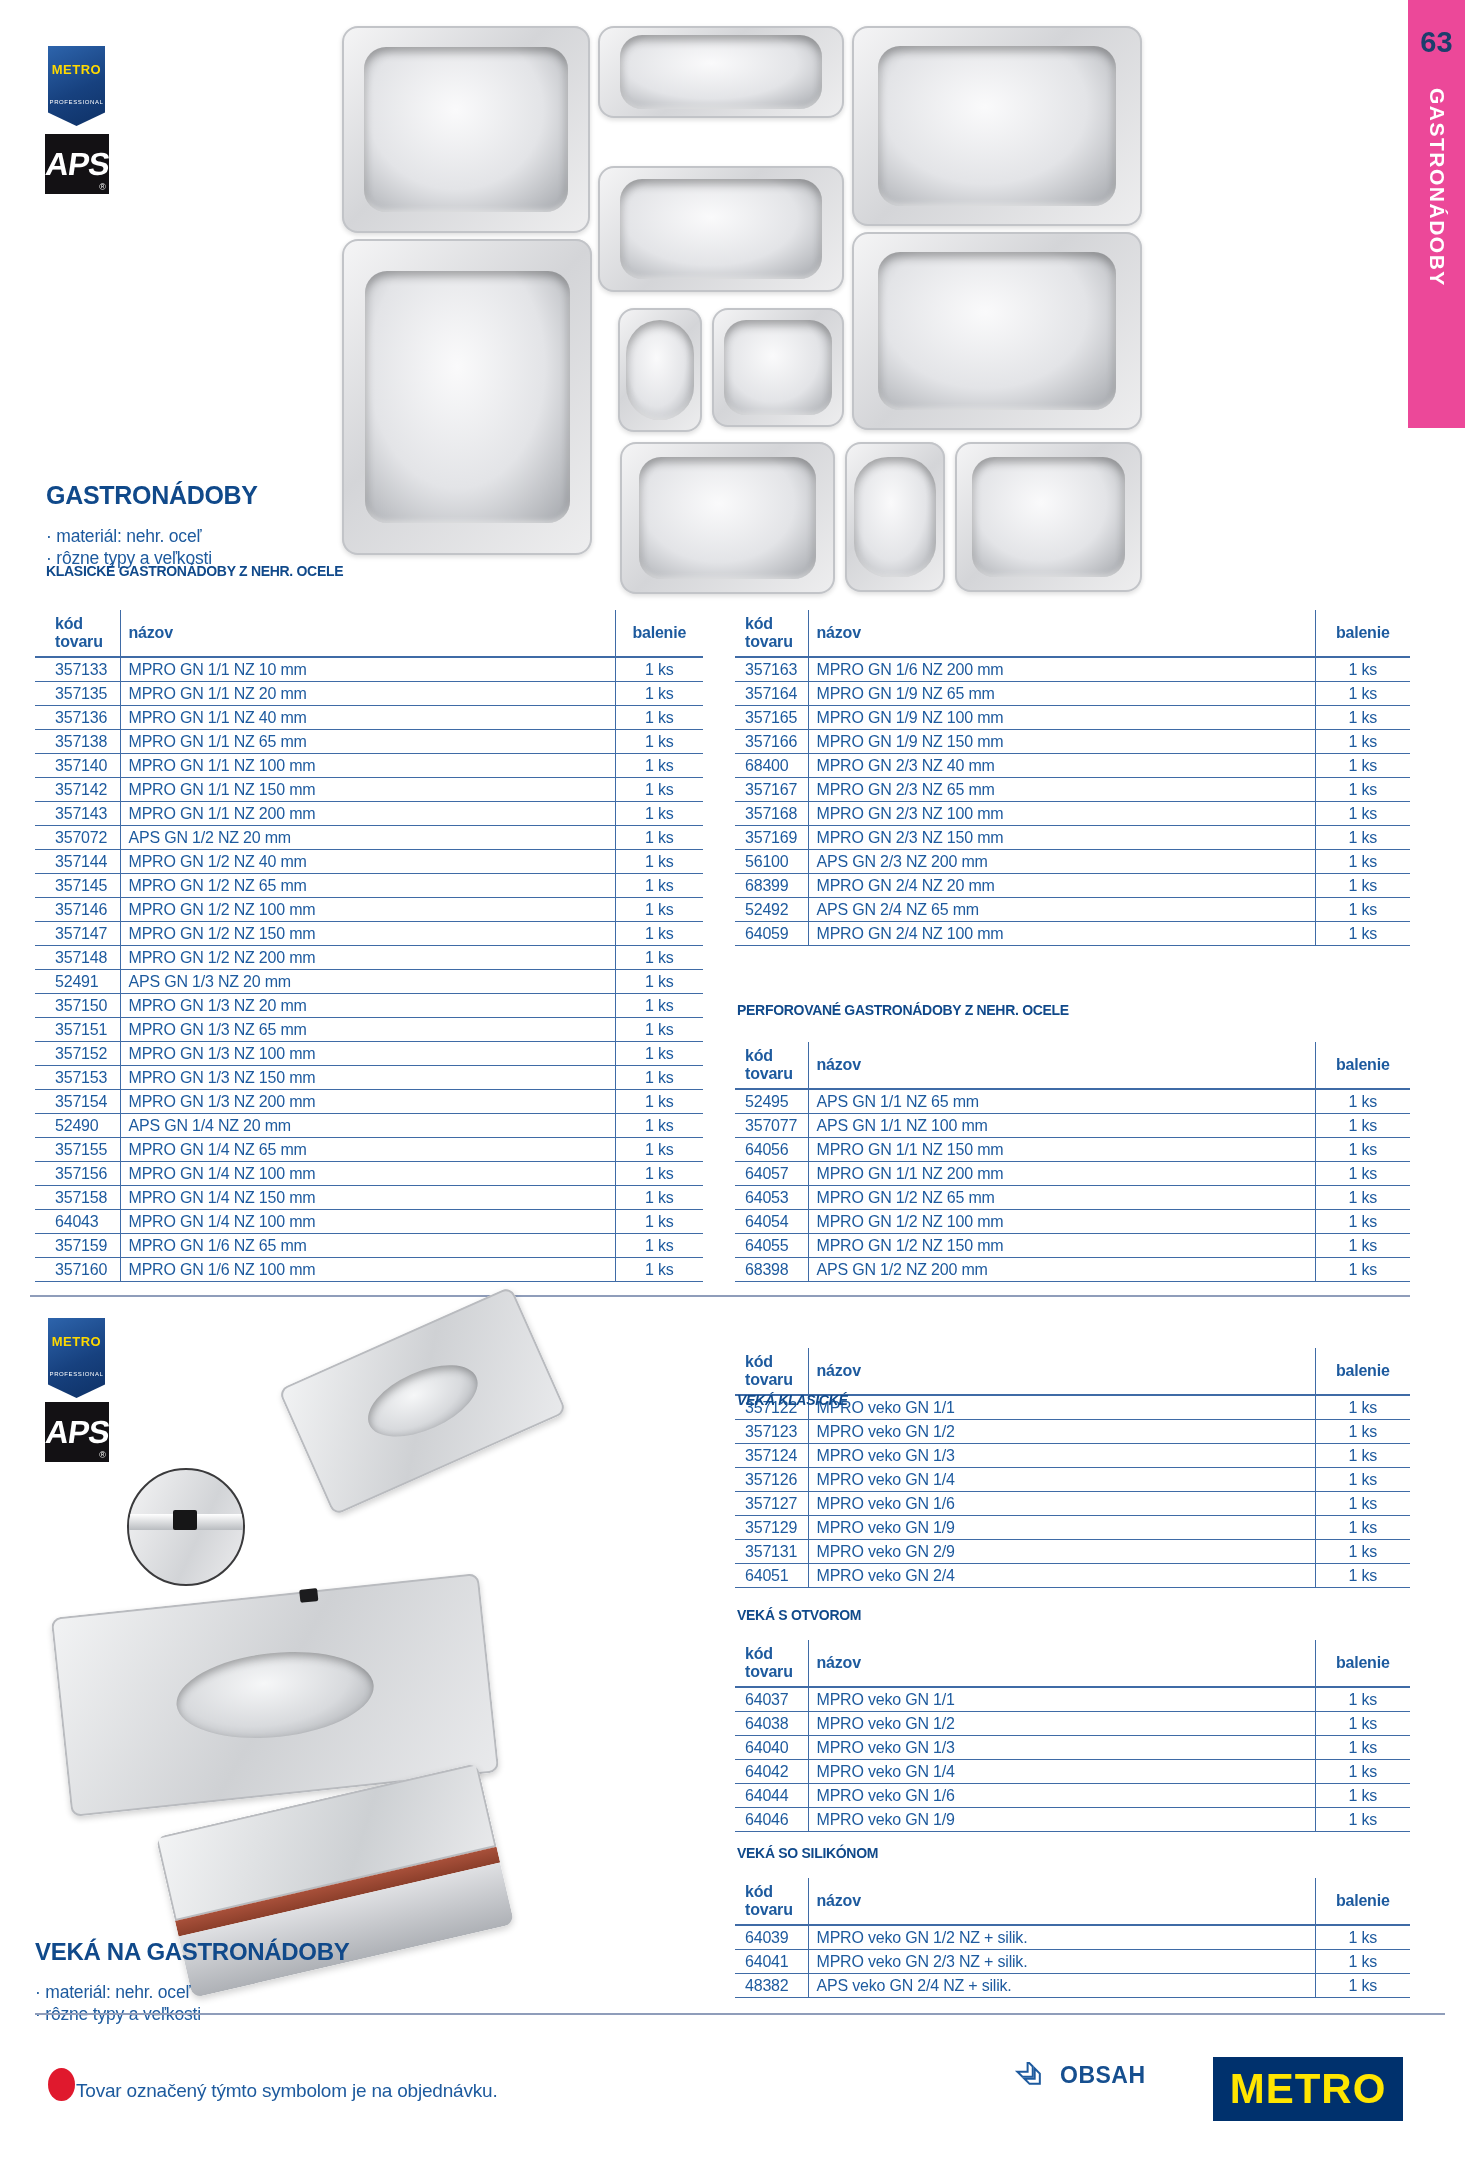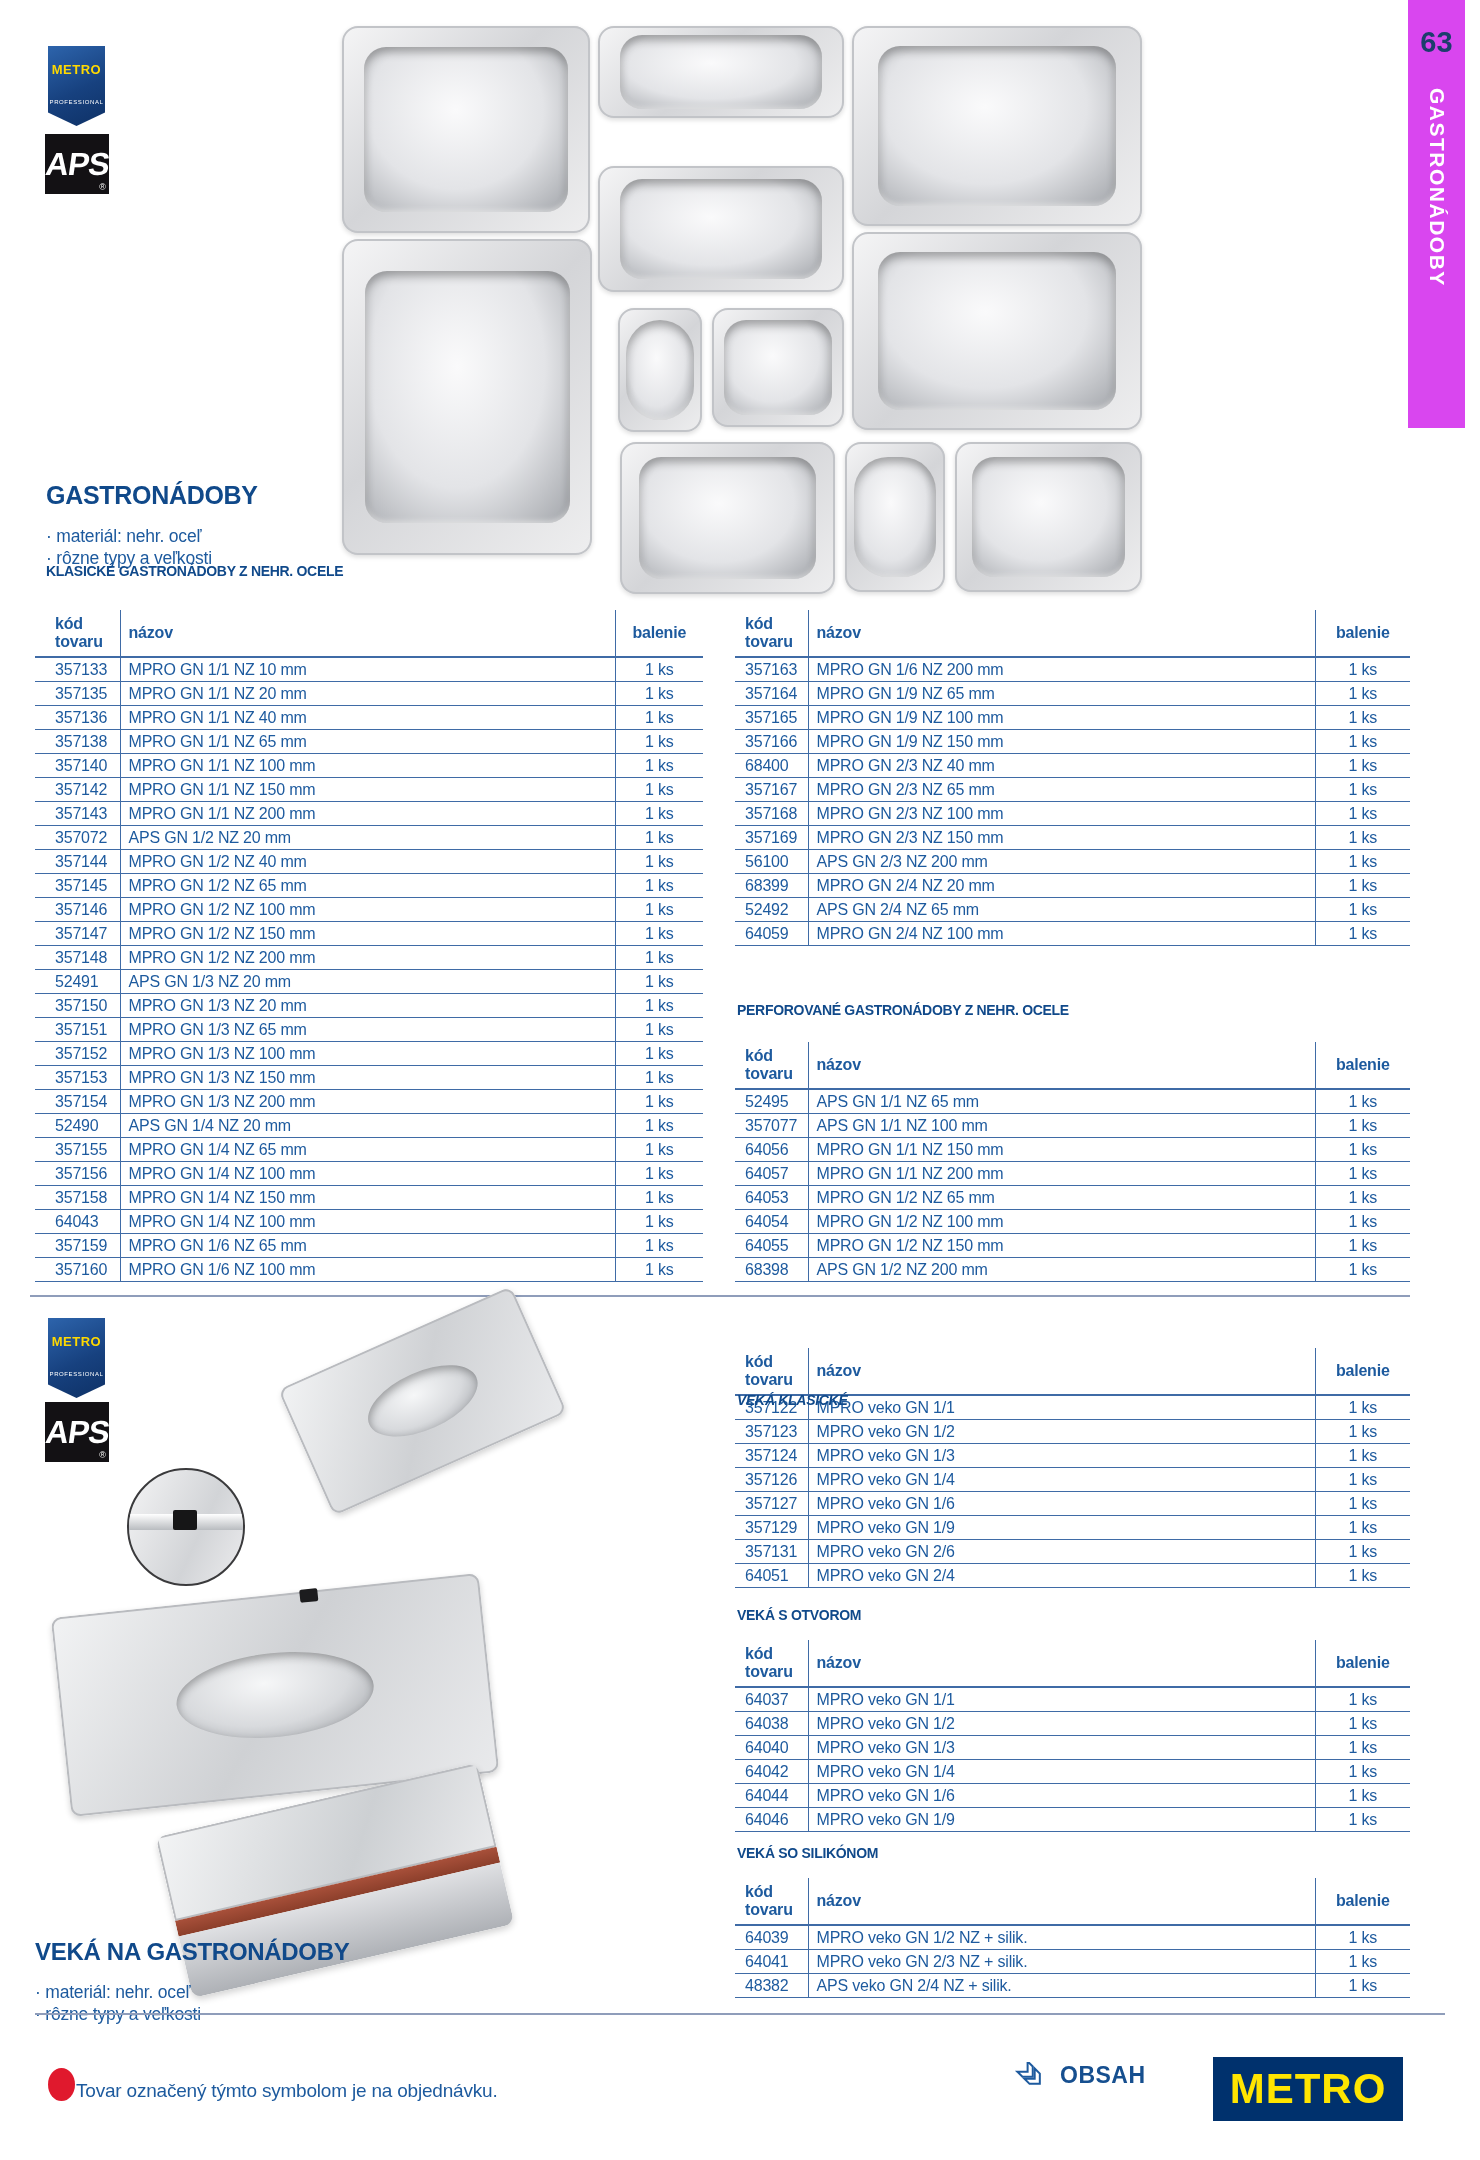--- a/index.html
+++ b/index.html
@@ -15,21 +15,21 @@
   }
   .mb-metro{color:#ffd900;font-weight:700;font-size:13px;text-align:center;margin-top:16px;letter-spacing:.5px;}
   .mb-prof{color:#ffffff;font-size:6px;text-align:center;margin-top:22px;letter-spacing:.6px;}
   .aps-logo{
     position:absolute;width:64px;height:60px;background:#131114;color:#fff;
     display:flex;align-items:center;justify-content:center;
   }
   .aps-text{font-weight:700;font-size:32px;transform:skewX(-8deg);letter-spacing:-1px;}
   .aps-r{position:absolute;right:3px;bottom:2px;font-size:9px;}
   
-  .side-tab{position:absolute;left:1408px;top:0;width:57px;height:428px;background:#d946ef;}
+  .side-tab{position:absolute;left:1408px;top:0;width:57px;height:428px;background:#ec4899;}
   .page-num{position:absolute;top:26px;left:0;width:100%;text-align:center;
     color:#1c3e6c;font-weight:700;font-size:29px;}
   .tab-text{position:absolute;top:88px;left:50%;transform:translateX(-50%);
     writing-mode:vertical-rl;color:#ffffff;font-weight:700;font-size:21px;letter-spacing:1.5px;}
   
   .intro-title{position:absolute;color:#10498a;font-weight:700;font-size:25px;letter-spacing:-.3px;}
   .intro-bullet{position:absolute;color:#1d5a9e;font-size:17.5px;letter-spacing:-.2px;margin-top:12px;}
   .sec-title{position:absolute;color:#10498a;font-weight:700;font-size:14px;letter-spacing:-.3px;white-space:nowrap;z-index:5;}
   
   .ptable{position:absolute;border-collapse:collapse;table-layout:fixed;
@@ -499,21 +499,21 @@
           <td class="cell-name">MPRO veko GN 1/6</td>
           <td class="cell-pack">1 ks</td>
         </tr>
         <tr>
           <td class="cell-code">357129</td>
           <td class="cell-name">MPRO veko GN 1/9</td>
           <td class="cell-pack">1 ks</td>
         </tr>
         <tr>
           <td class="cell-code">357131</td>
-          <td class="cell-name">MPRO veko GN 2/6</td>
+          <td class="cell-name">MPRO veko GN 2/9</td>
           <td class="cell-pack">1 ks</td>
         </tr>
         <tr>
           <td class="cell-code">64051</td>
           <td class="cell-name">MPRO veko GN 2/4</td>
           <td class="cell-pack">1 ks</td>
         </tr>
       </tbody>
   </table>
 

